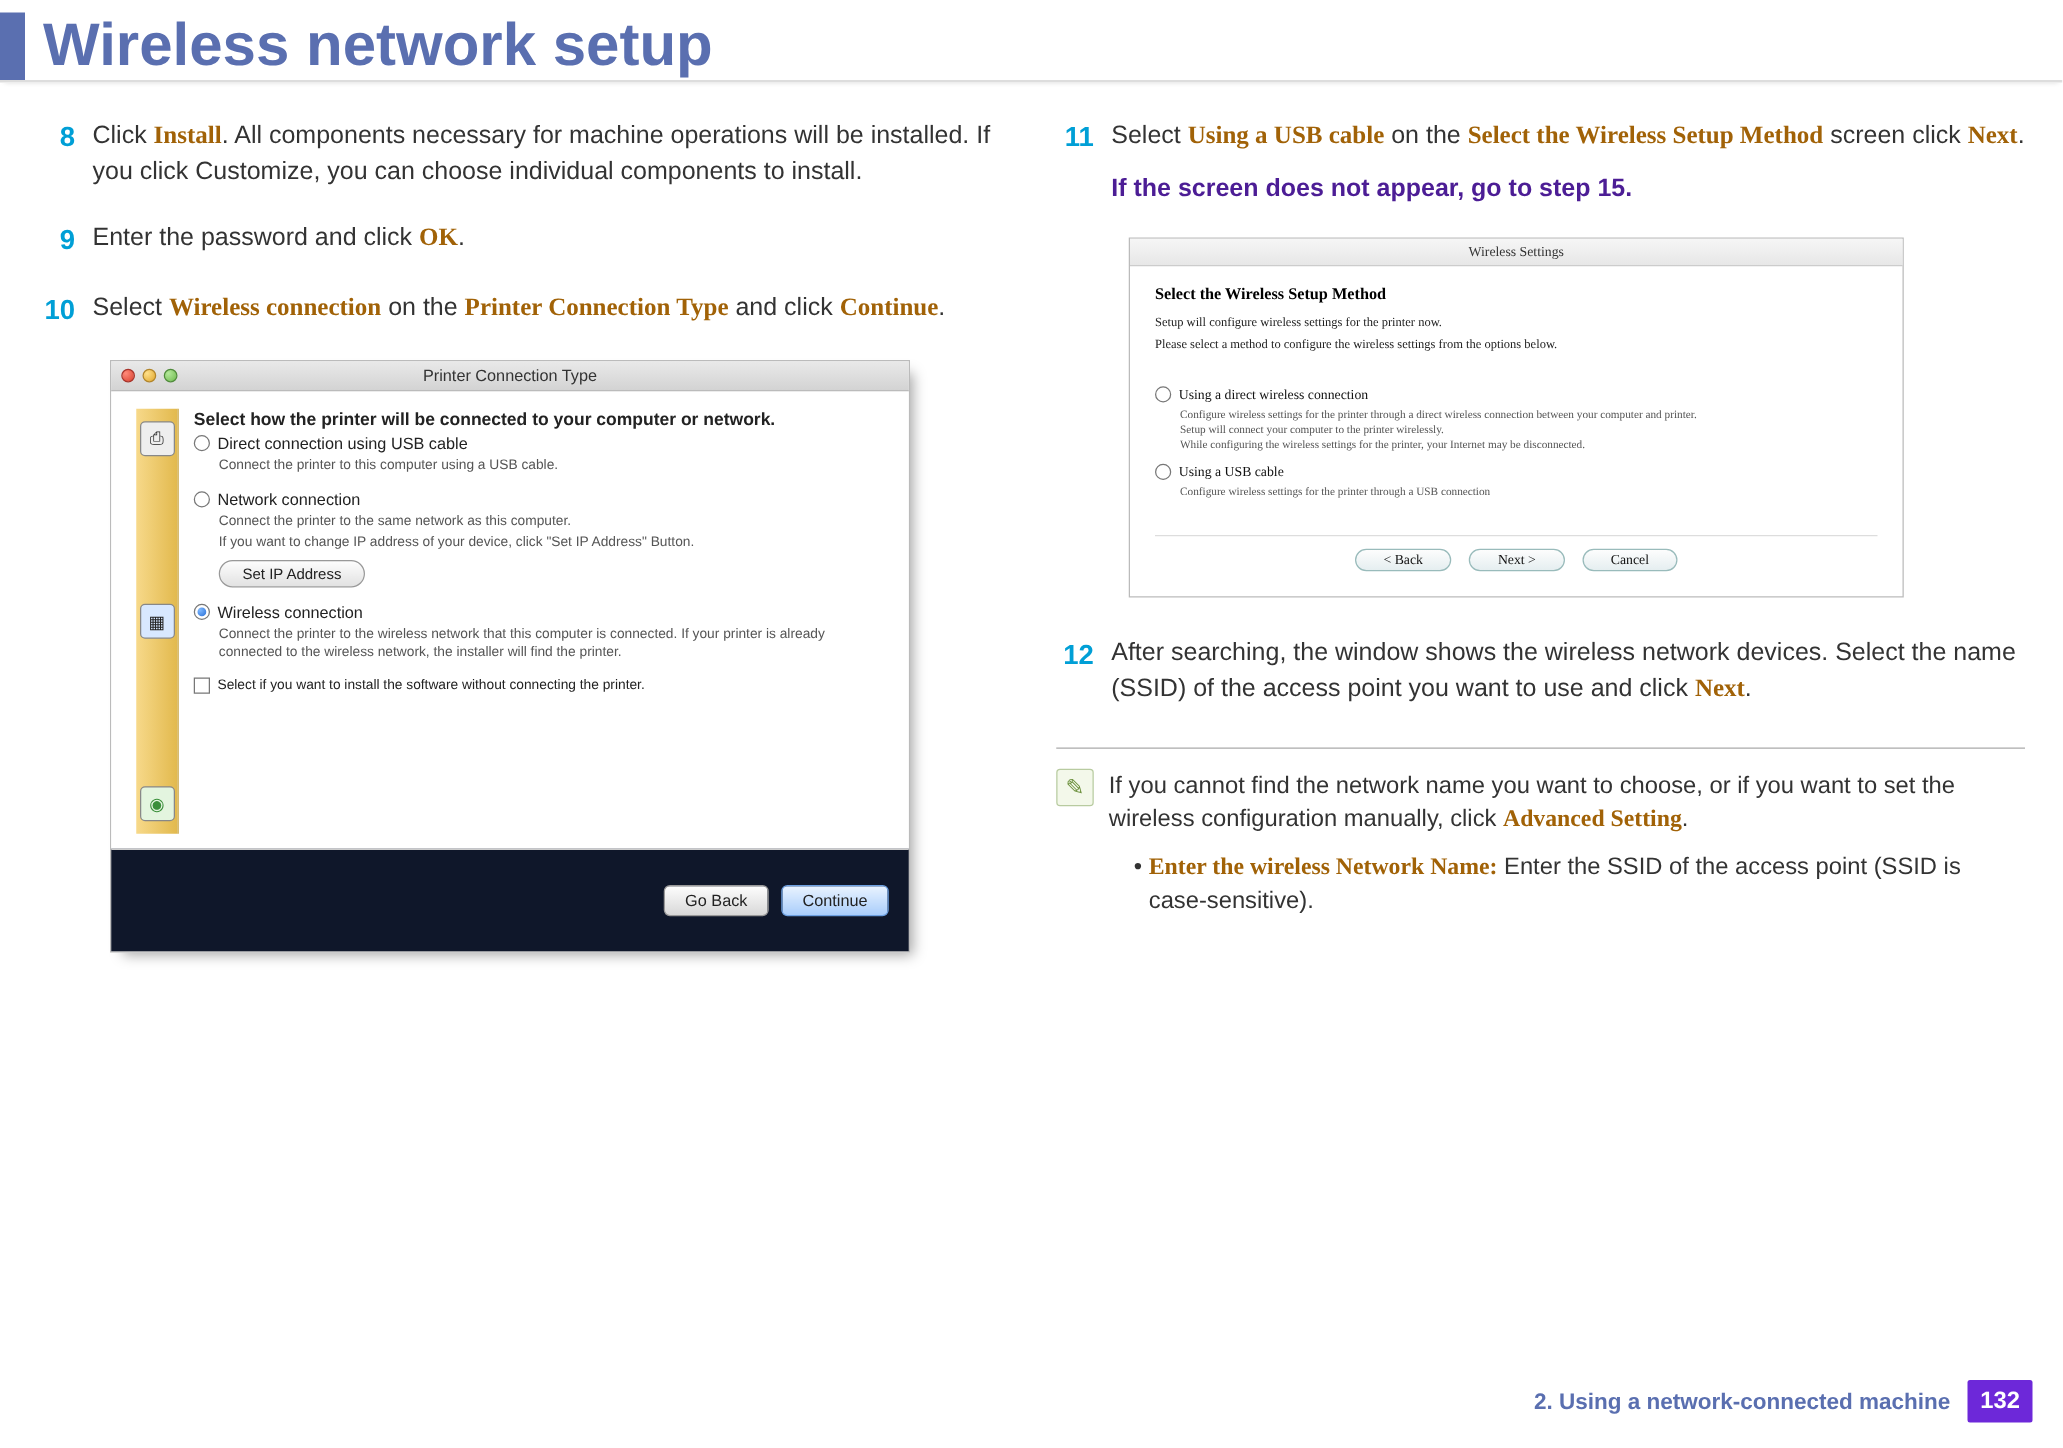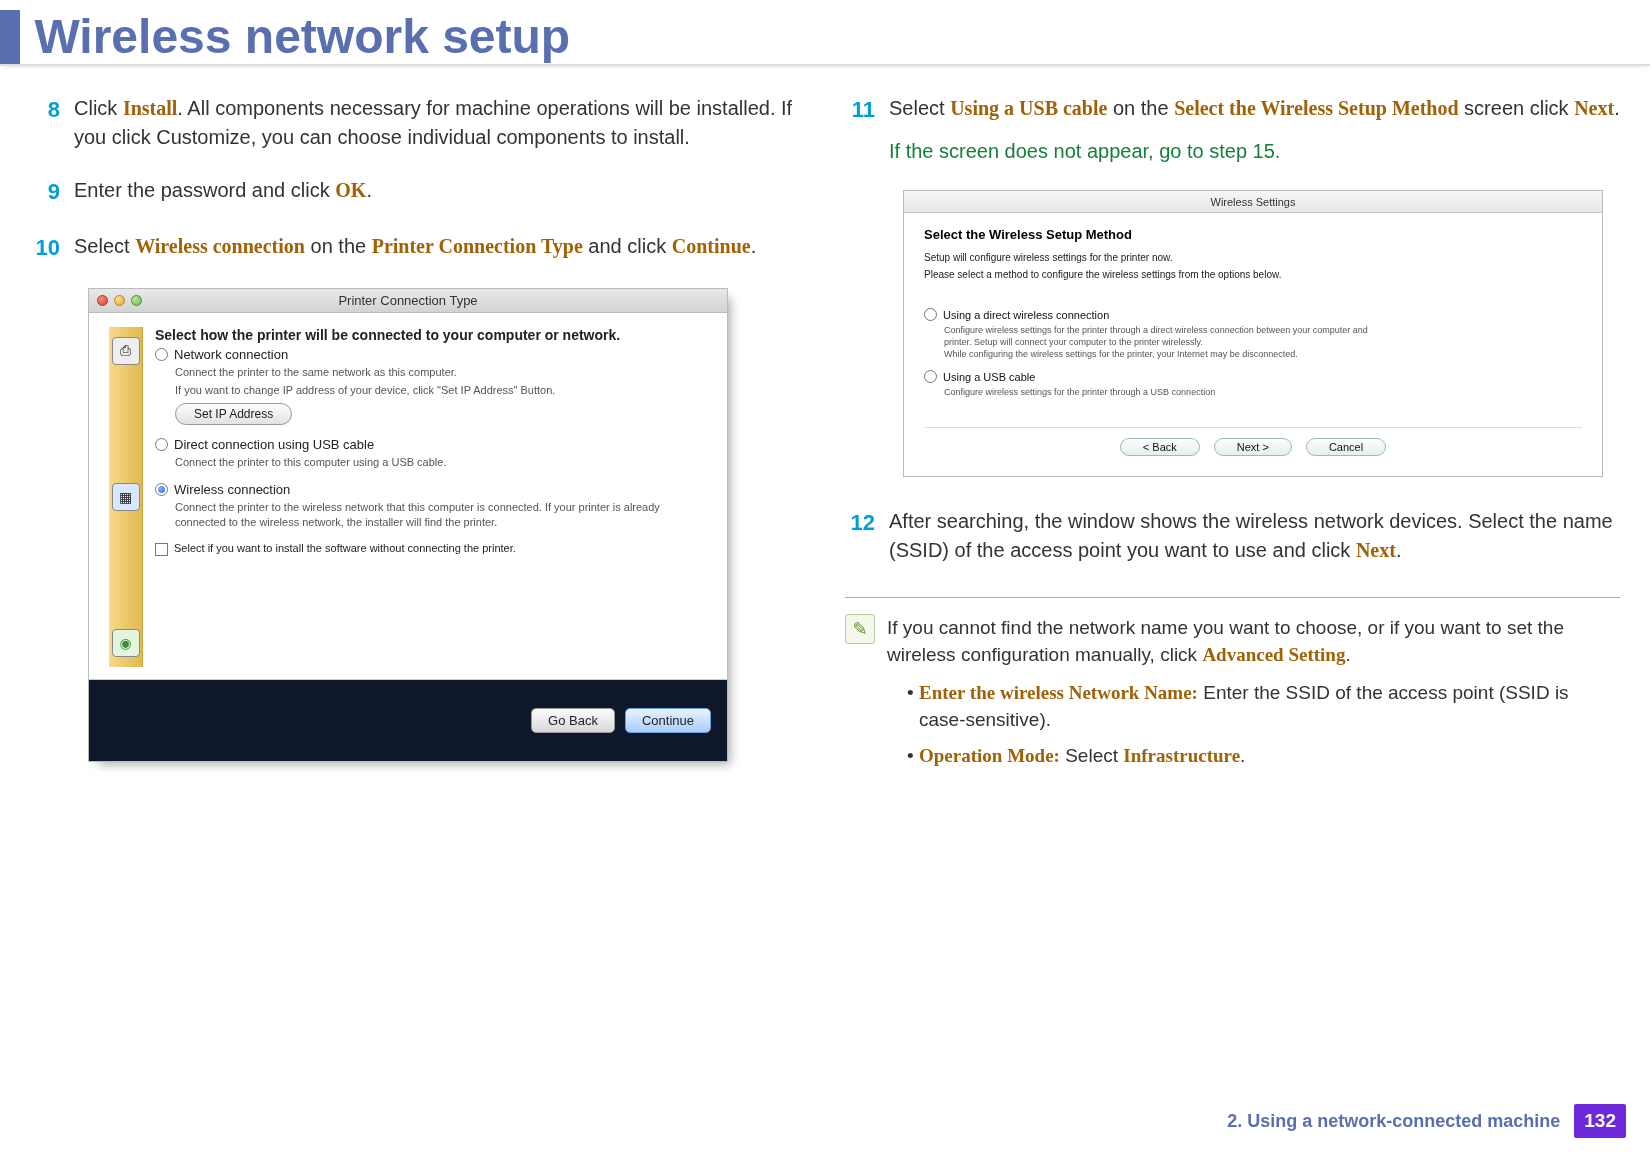--- a/index.html
+++ b/index.html
@@ -53,21 +53,21 @@
   .step-num {
     flex: 0 0 44px;
     color: #009fd6;
     font-weight: 700;
     font-size: 22px;
     text-align: right;
     padding-right: 14px;
   }
   .step-body { flex: 1; }
   .b { font-weight: 700; color: #a16207; font-family: Liberation Serif, serif; }
-  .sub-bold { font-weight: 400; color: #15803d; margin-top: 14px; display: block; }
+  .sub-bold { font-weight: 700; color: #4c1d95; margin-top: 14px; display: block; }
 
   .dlg-frame {
     margin: 10px 0 0 58px;
     border: 1px solid #bbb;
     width: 640px;
     background: #f2f2f2;
     font-family: "Lucida Grande", Arial, sans-serif;
     font-size: 12px;
     color: #222;
     box-shadow: 6px 6px 10px -4px rgba(0,0,0,0.35);
@@ -158,23 +158,23 @@
     font-size: 13px;
   }
   .mac-btn.primary {
     background: linear-gradient(#e9f3ff,#a9cdfb);
     border-color: #6c9fe0;
   }
 
   .dlg2 {
     margin: 10px 0 0 0;
     border: 1px solid #bbb;
-    width: 700px;
+    width: 620px;
     background: #fff;
-    font-family: Liberation Sans, sans-serif;
+    font-family: Liberation Serif, serif;
     font-size: 11px;
     color: #111;
   }
   .dlg2-title {
     background: linear-gradient(#f6f6f6,#e7e7e7);
     border-bottom: 1px solid #ccc;
     height: 22px;
     display: flex; align-items: center; justify-content: center;
     font-size: 11px; font-weight: 400; color: #333;
   }
@@ -285,35 +285,35 @@
           <div class="ruler-ico">⎙</div>
           <div class="ruler-ico" style="background:#d8e8ff;">▦</div>
           <div class="ruler-ico" style="background:#e3f5df;color:#3a8f3a;">◉</div>
         </div>
         <div class="options">
           <div class="opt-head">Select how the printer will be connected to your computer or network.</div>
 
           <div class="opt">
             <div class="opt-row">
               <span class="radio"></span>
+              <span class="opt-label">Direct connection using USB cable</span>
+            </div>
+            <div class="opt-desc">Connect the printer to this computer using a USB cable.</div>
+          </div>
+
+          <div class="opt">
+            <div class="opt-row">
+              <span class="radio"></span>
               <span class="opt-label">Network connection</span>
             </div>
             <div class="opt-desc">Connect the printer to the same network as this computer.</div>
             <div class="opt-desc">If you want to change IP address of your device, click "Set IP Address" Button.</div>
             <div style="margin-left:20px;">
               <span class="pill-btn">Set IP Address</span>
             </div>
-          </div>
-
-          <div class="opt">
-            <div class="opt-row">
-              <span class="radio"></span>
-              <span class="opt-label">Direct connection using USB cable</span>
-            </div>
-            <div class="opt-desc">Connect the printer to this computer using a USB cable.</div>
           </div>
 
           <div class="opt">
             <div class="opt-row">
               <span class="radio checked"></span>
               <span class="opt-label">Wireless connection</span>
             </div>
             <div class="opt-desc">Connect the printer to the wireless network that this computer is connected. If your printer is already connected to the wireless network, the installer will find the printer.</div>
           </div>
 
@@ -379,21 +379,20 @@
         <span>After searching, the window shows the wireless network devices. Select the name (SSID) of the access point you want to use and click </span><span class="b">Next</span><span>.</span>
       </div>
     </div>
 
     <div class="note-box">
       <div class="note-icon">✎</div>
       <div class="note-body">
         <span>If you cannot find the network name you want to choose, or if you want to set the wireless configuration manually, click </span><span class="b">Advanced Setting</span><span>.</span>
         <ul>
           <li><span class="b">Enter the wireless Network Name:</span><span> Enter the SSID of the access point (SSID is case-sensitive).</span></li>
-          <li><span class="b">Operation Mode:</span><span> Select </span><span class="b">Infrastructure</span><span>.</span></li>
         </ul>
       </div>
     </div>
 
   </div>
 </div>
 
 <div class="footer">
   <span>2.  Using a network-connected machine</span>
   <span class="page-badge">132</span>

